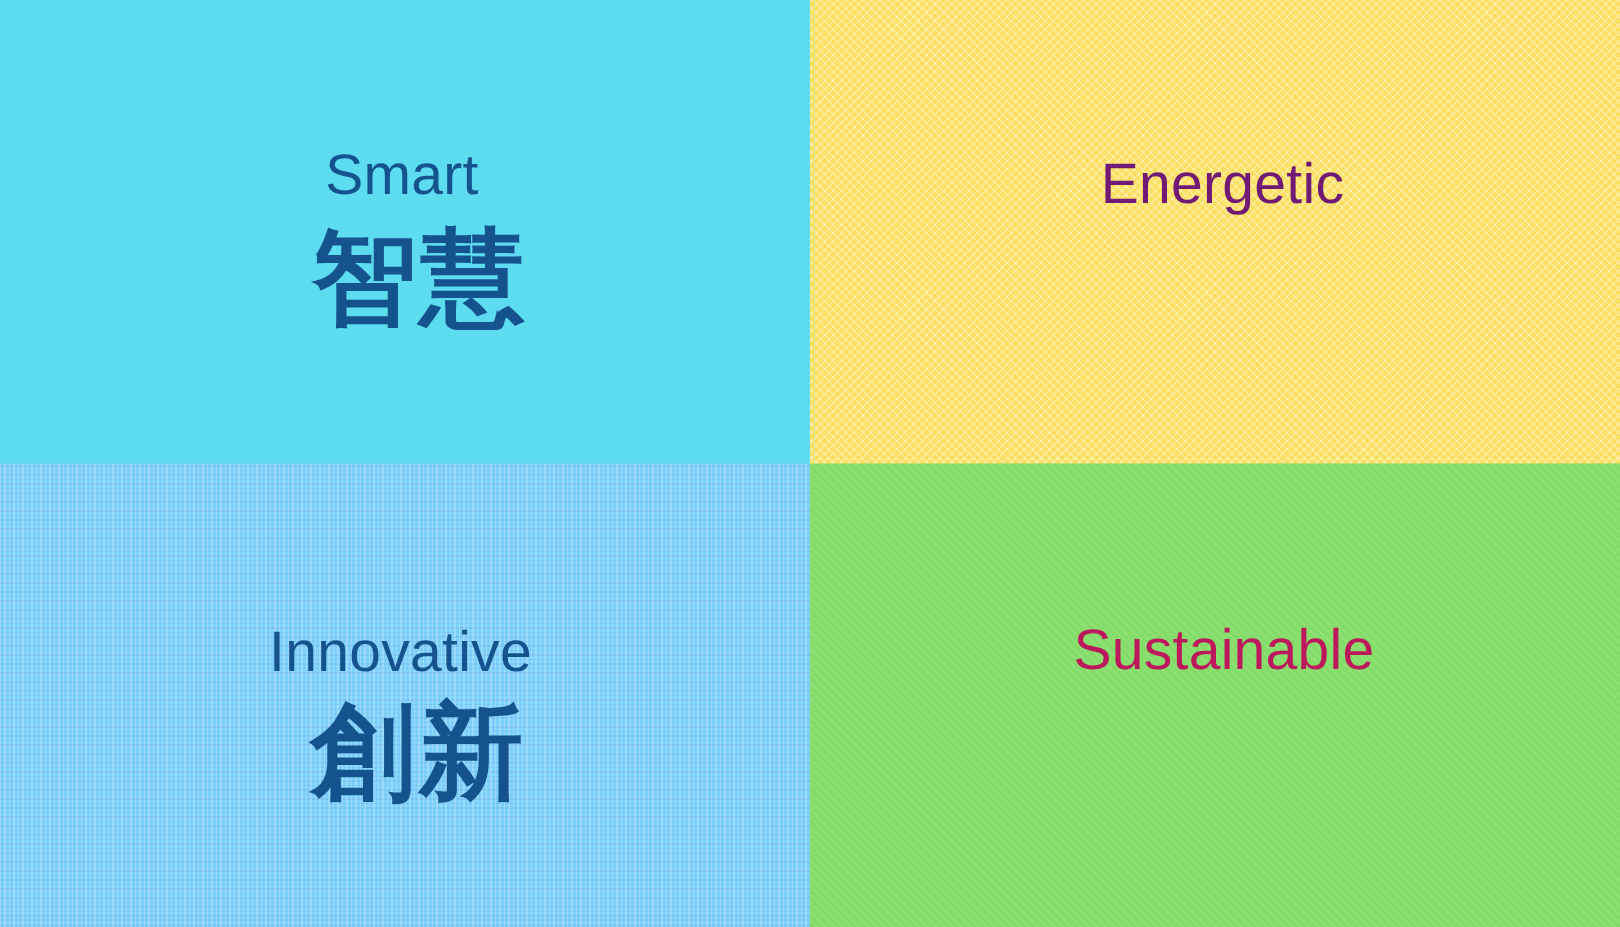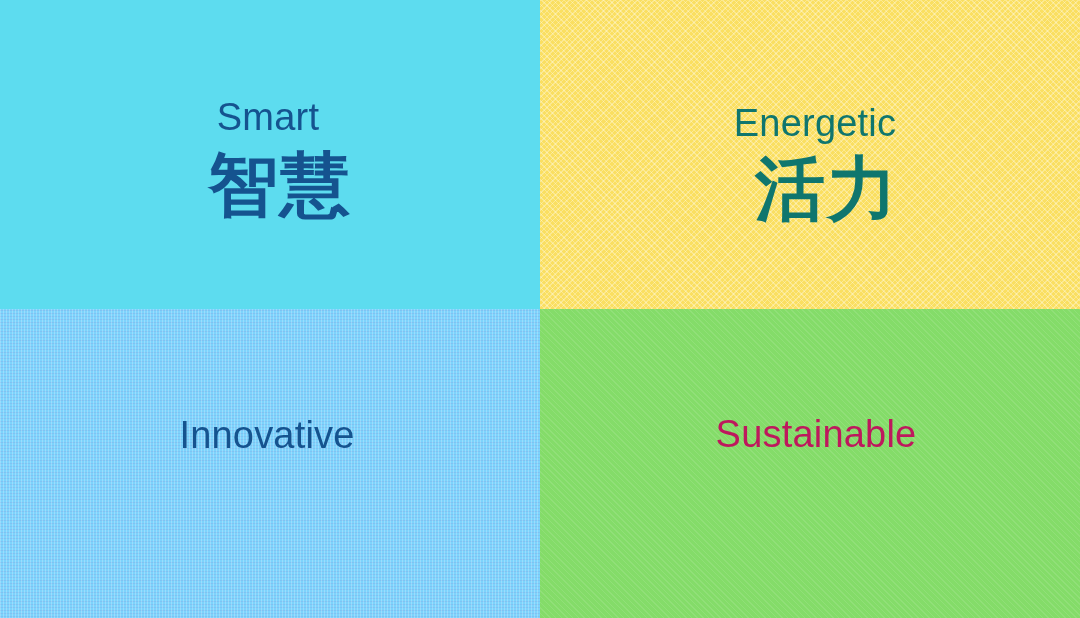--- a/index.html
+++ b/index.html
@@ -131,32 +131,32 @@
 <div id="poster">
 
   <div class="quadrant q-smart" style="background-color: rgb(93, 220, 239); color: rgb(21, 83, 143);">
     <div class="texture"></div>
     <div class="label-stack">
       <div class="label-en">Smart</div>
       <div class="label-zh">智慧</div>
     </div>
   </div>
 
-  <div class="quadrant q-energetic" style="background-color: rgb(250, 223, 97); color: #0f766e;">
+  <div class="quadrant q-energetic" style="background-color: rgb(250, 223, 97); color: #701a75;">
     <div class="texture"></div>
     <div class="label-stack">
       <div class="label-en">Energetic</div>
-      <div class="label-zh">活力</div>
     </div>
   </div>
 
   <div class="quadrant q-innovative" style="background-color: #7dd3fc; color: rgb(21, 83, 143);">
     <div class="texture"></div>
     <div class="label-stack">
       <div class="label-en">Innovative</div>
+      <div class="label-zh">創新</div>
     </div>
   </div>
 
   <div class="quadrant q-sustainable" style="background-color: rgb(132, 220, 105); color: #be185d;">
     <div class="texture"></div>
     <div class="label-stack">
       <div class="label-en">Sustainable</div>
     </div>
   </div>
 

